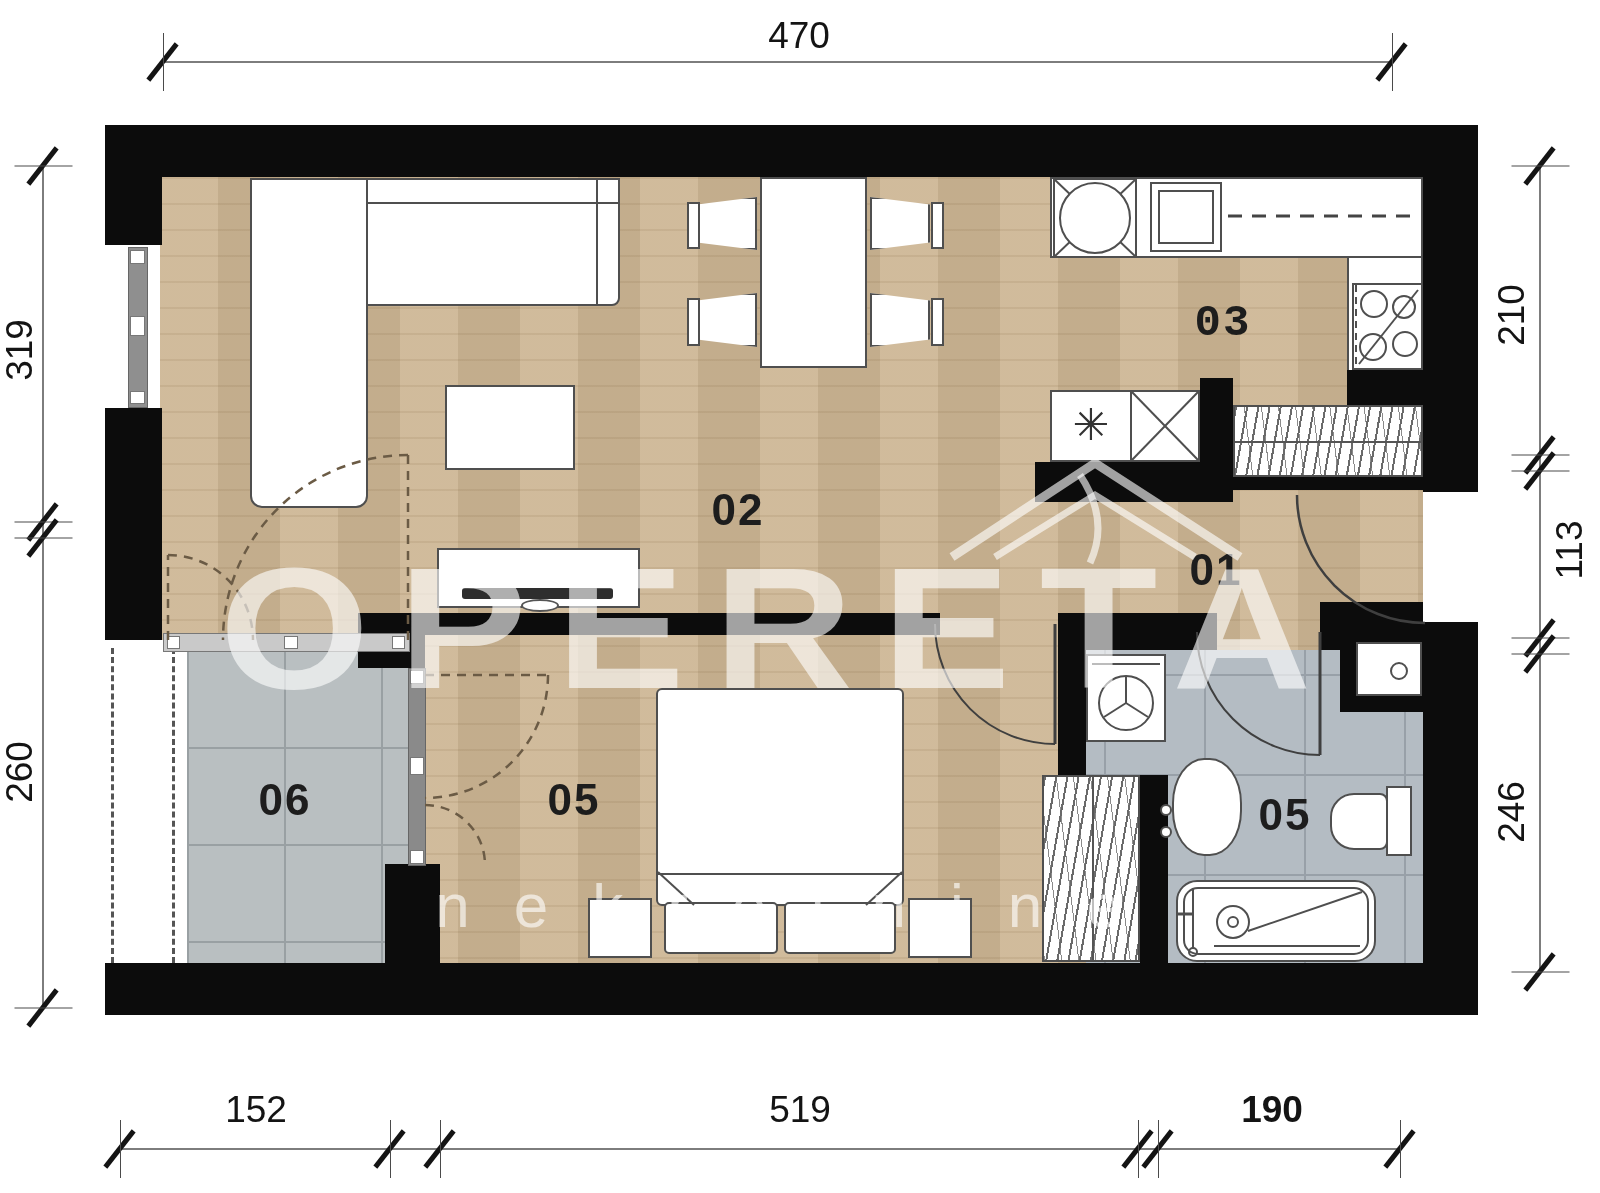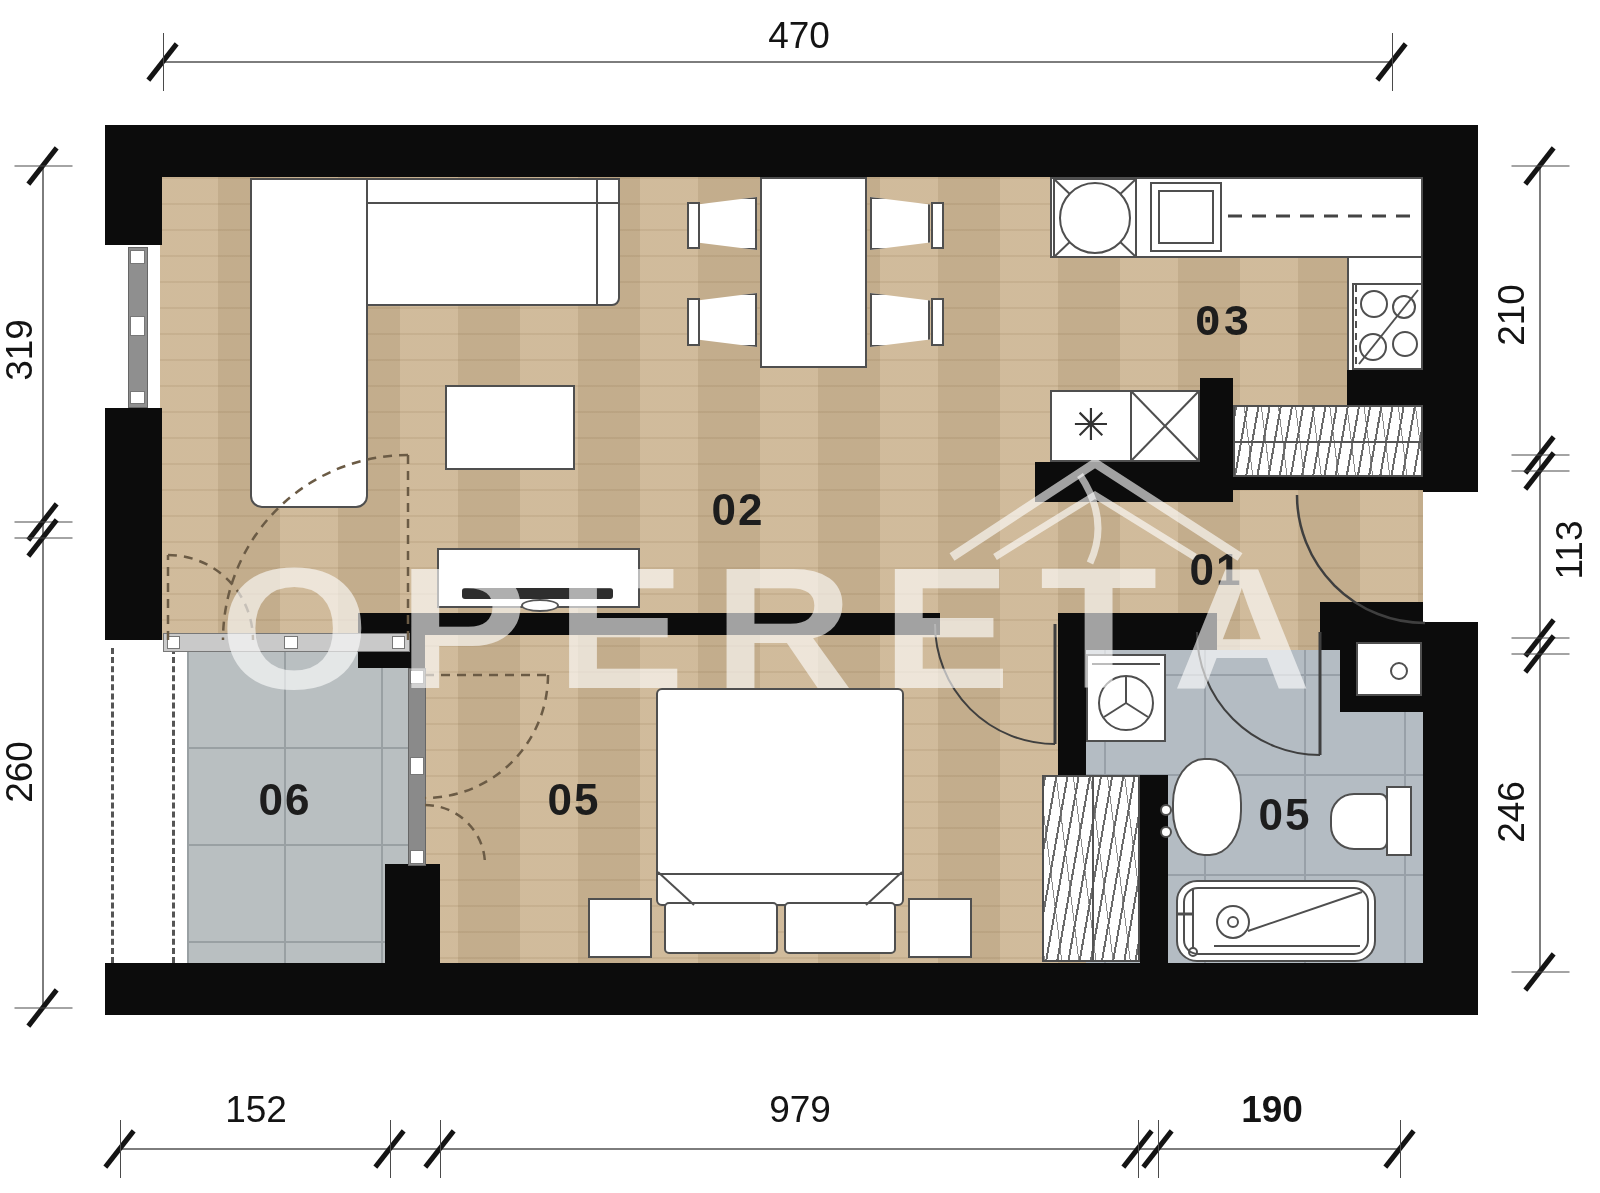--- a/index.html
+++ b/index.html
@@ -231,23 +231,24 @@
   <div class="dim v" style="left:1512px;top:812px;">246</div>
 
   <div class="dline" style="left:120px;top:1148px;width:1280px;height:2px;"></div>
   <div class="tk" style="left:120px;top:1149px;"></div>
   <div class="tk" style="left:390px;top:1149px;"></div>
   <div class="tk" style="left:440px;top:1149px;"></div>
   <div class="tk" style="left:1138px;top:1149px;"></div>
   <div class="tk" style="left:1158px;top:1149px;"></div>
   <div class="tk" style="left:1400px;top:1149px;"></div>
   <div class="dim" style="left:256px;top:1110px;">152</div>
-  <div class="dim" style="left:800px;top:1110px;">979</div>
+  <div class="dim" style="left:800px;top:1110px;">519</div>
   <div class="dim" style="left:1272px;top:1110px;font-weight:bold;">190</div>
 
   <svg style="left:940px;top:445px;" width="320" height="120" viewBox="0 0 320 120">
     <path d="M12,112 L155,18 L300,112" fill="none" stroke="rgba(255,255,255,0.62)" stroke-width="9"></path>
     <path d="M55,112 L155,50 L255,112" fill="none" stroke="rgba(255,255,255,0.62)" stroke-width="7"></path>
     <path d="M140,30 Q170,75 150,118" fill="none" stroke="rgba(255,255,255,0.62)" stroke-width="7"></path>
   </svg>
   <div class="wmark" style="left:780px;top:628px;transform:translate(-50%,-50%) scaleX(1.12);font-size:172px;font-weight:bold;letter-spacing:26px;">OPERETA</div>
+  <div class="wmark" style="left:800px;top:905px;transform:translate(-50%,-50%);font-size:62px;letter-spacing:44px;">nekretnine</div>
 
 </div>
 
 </body></html>

